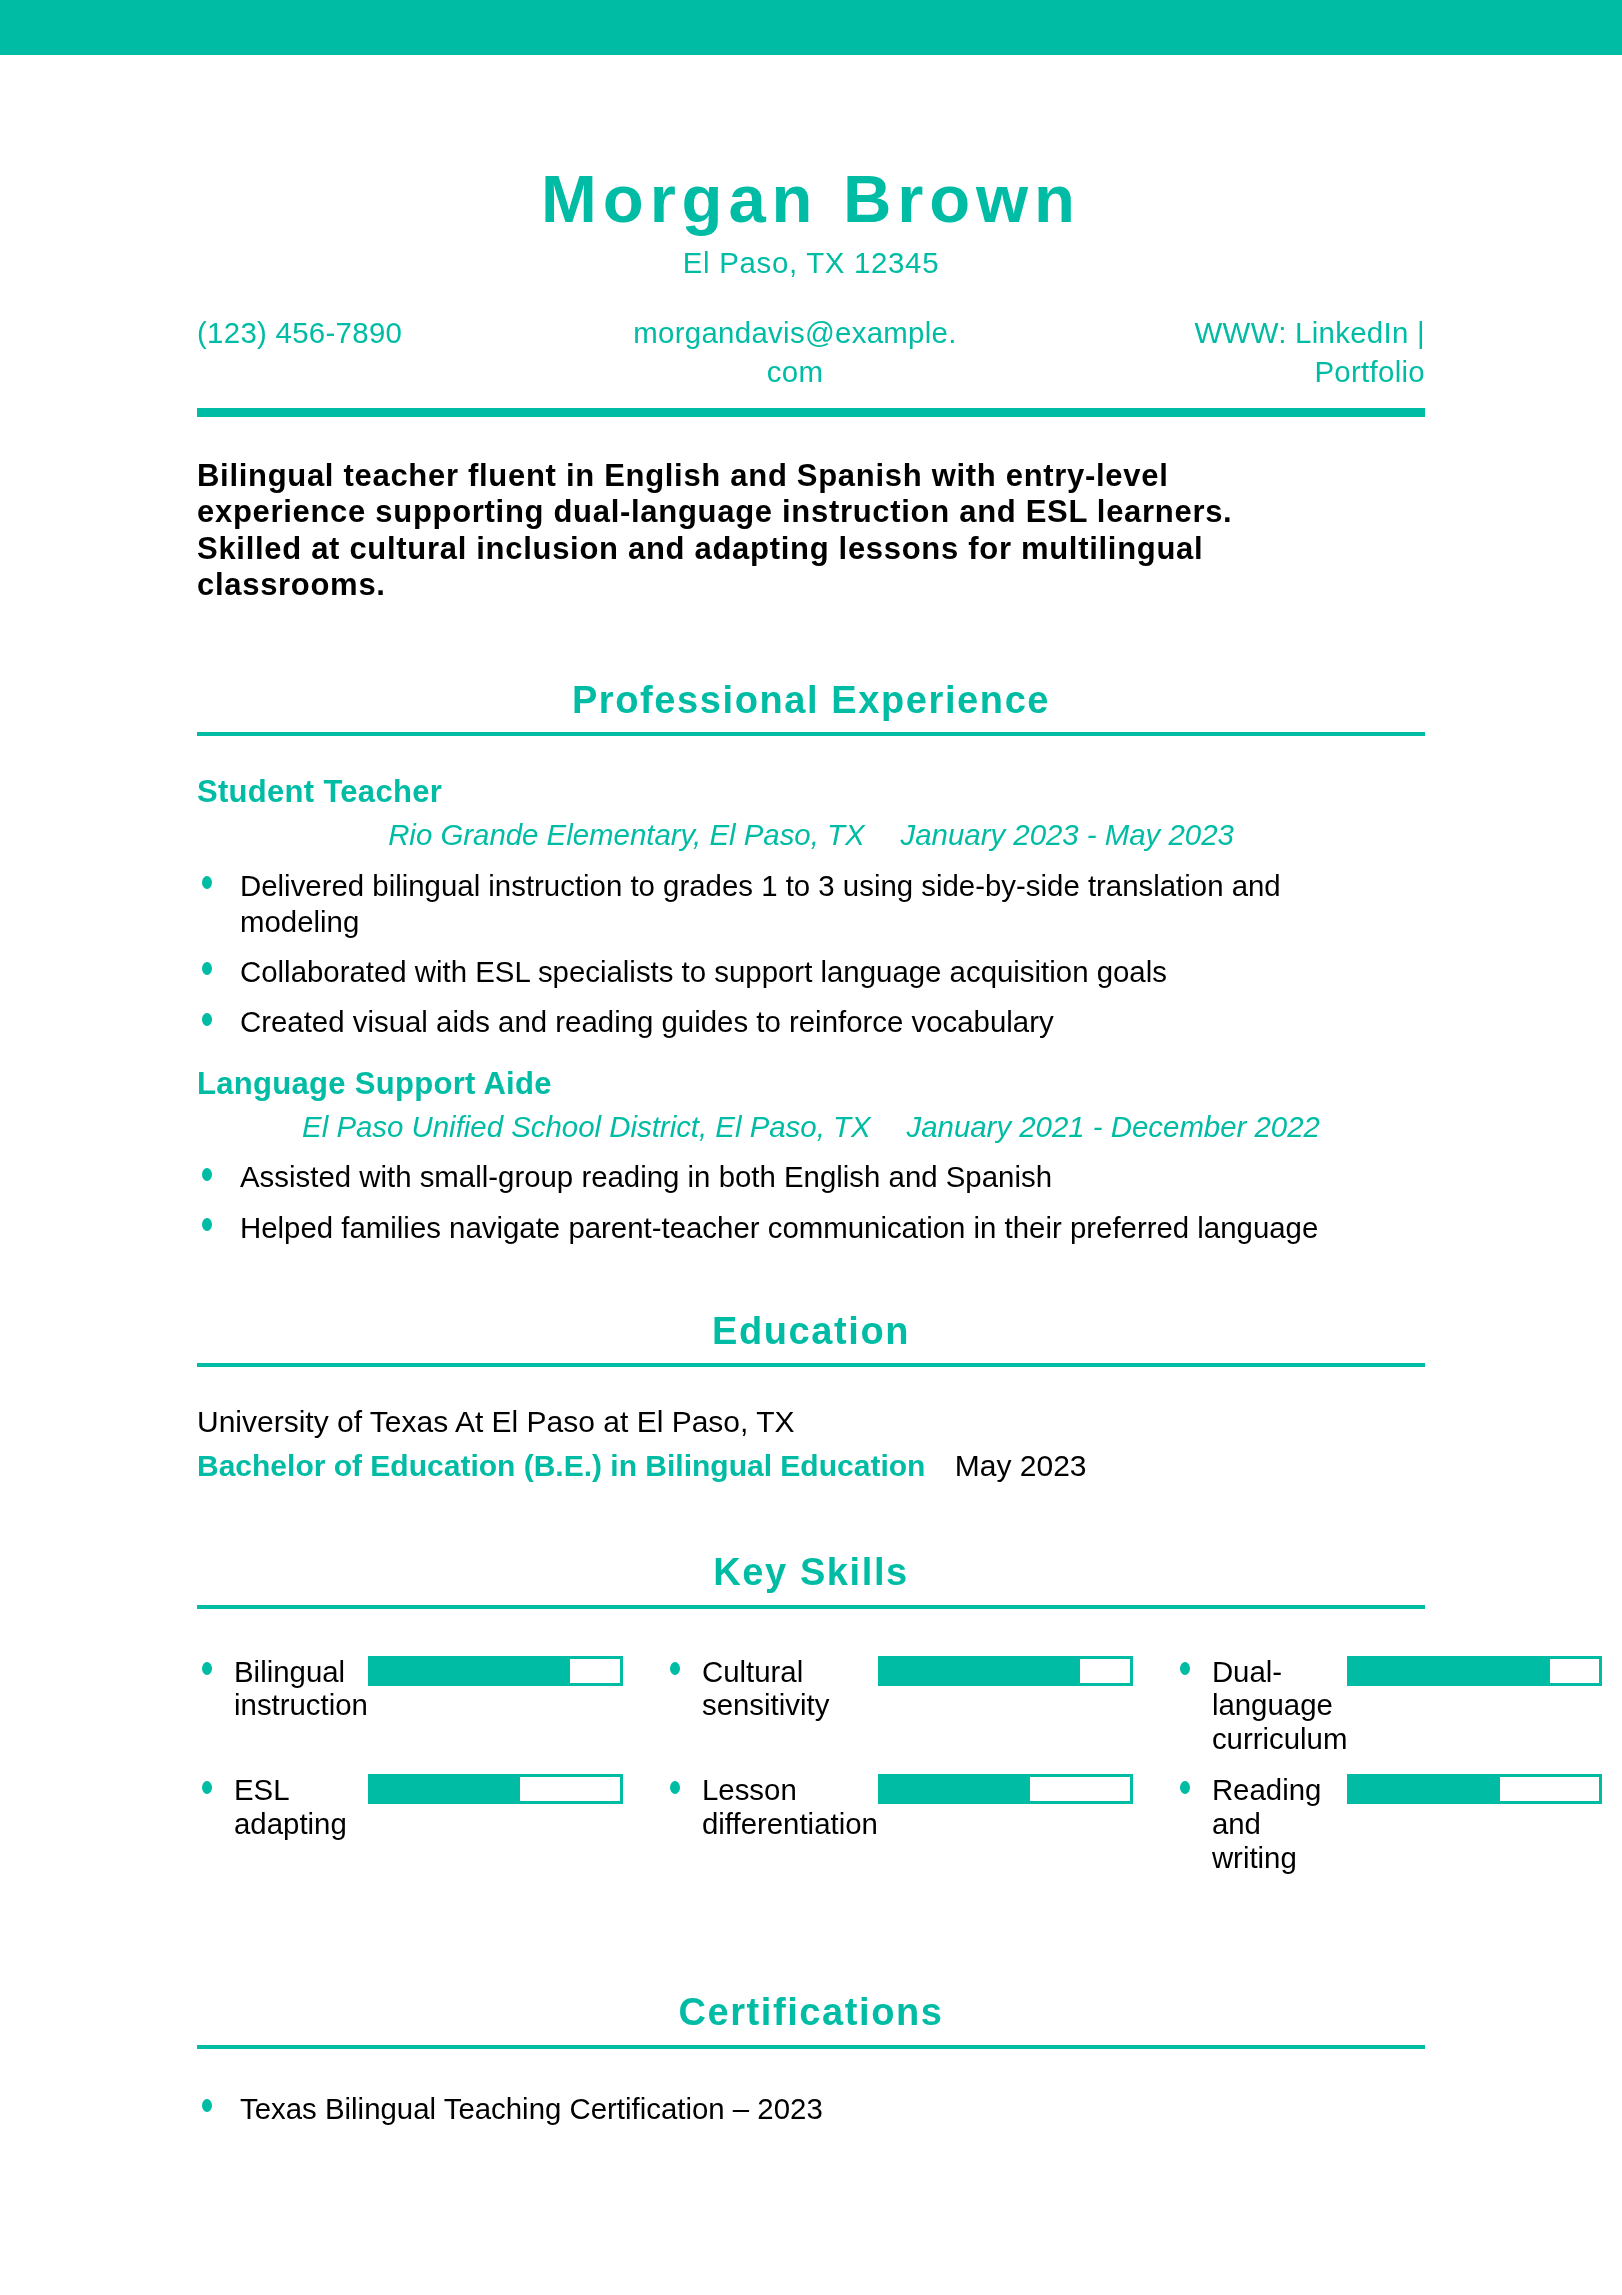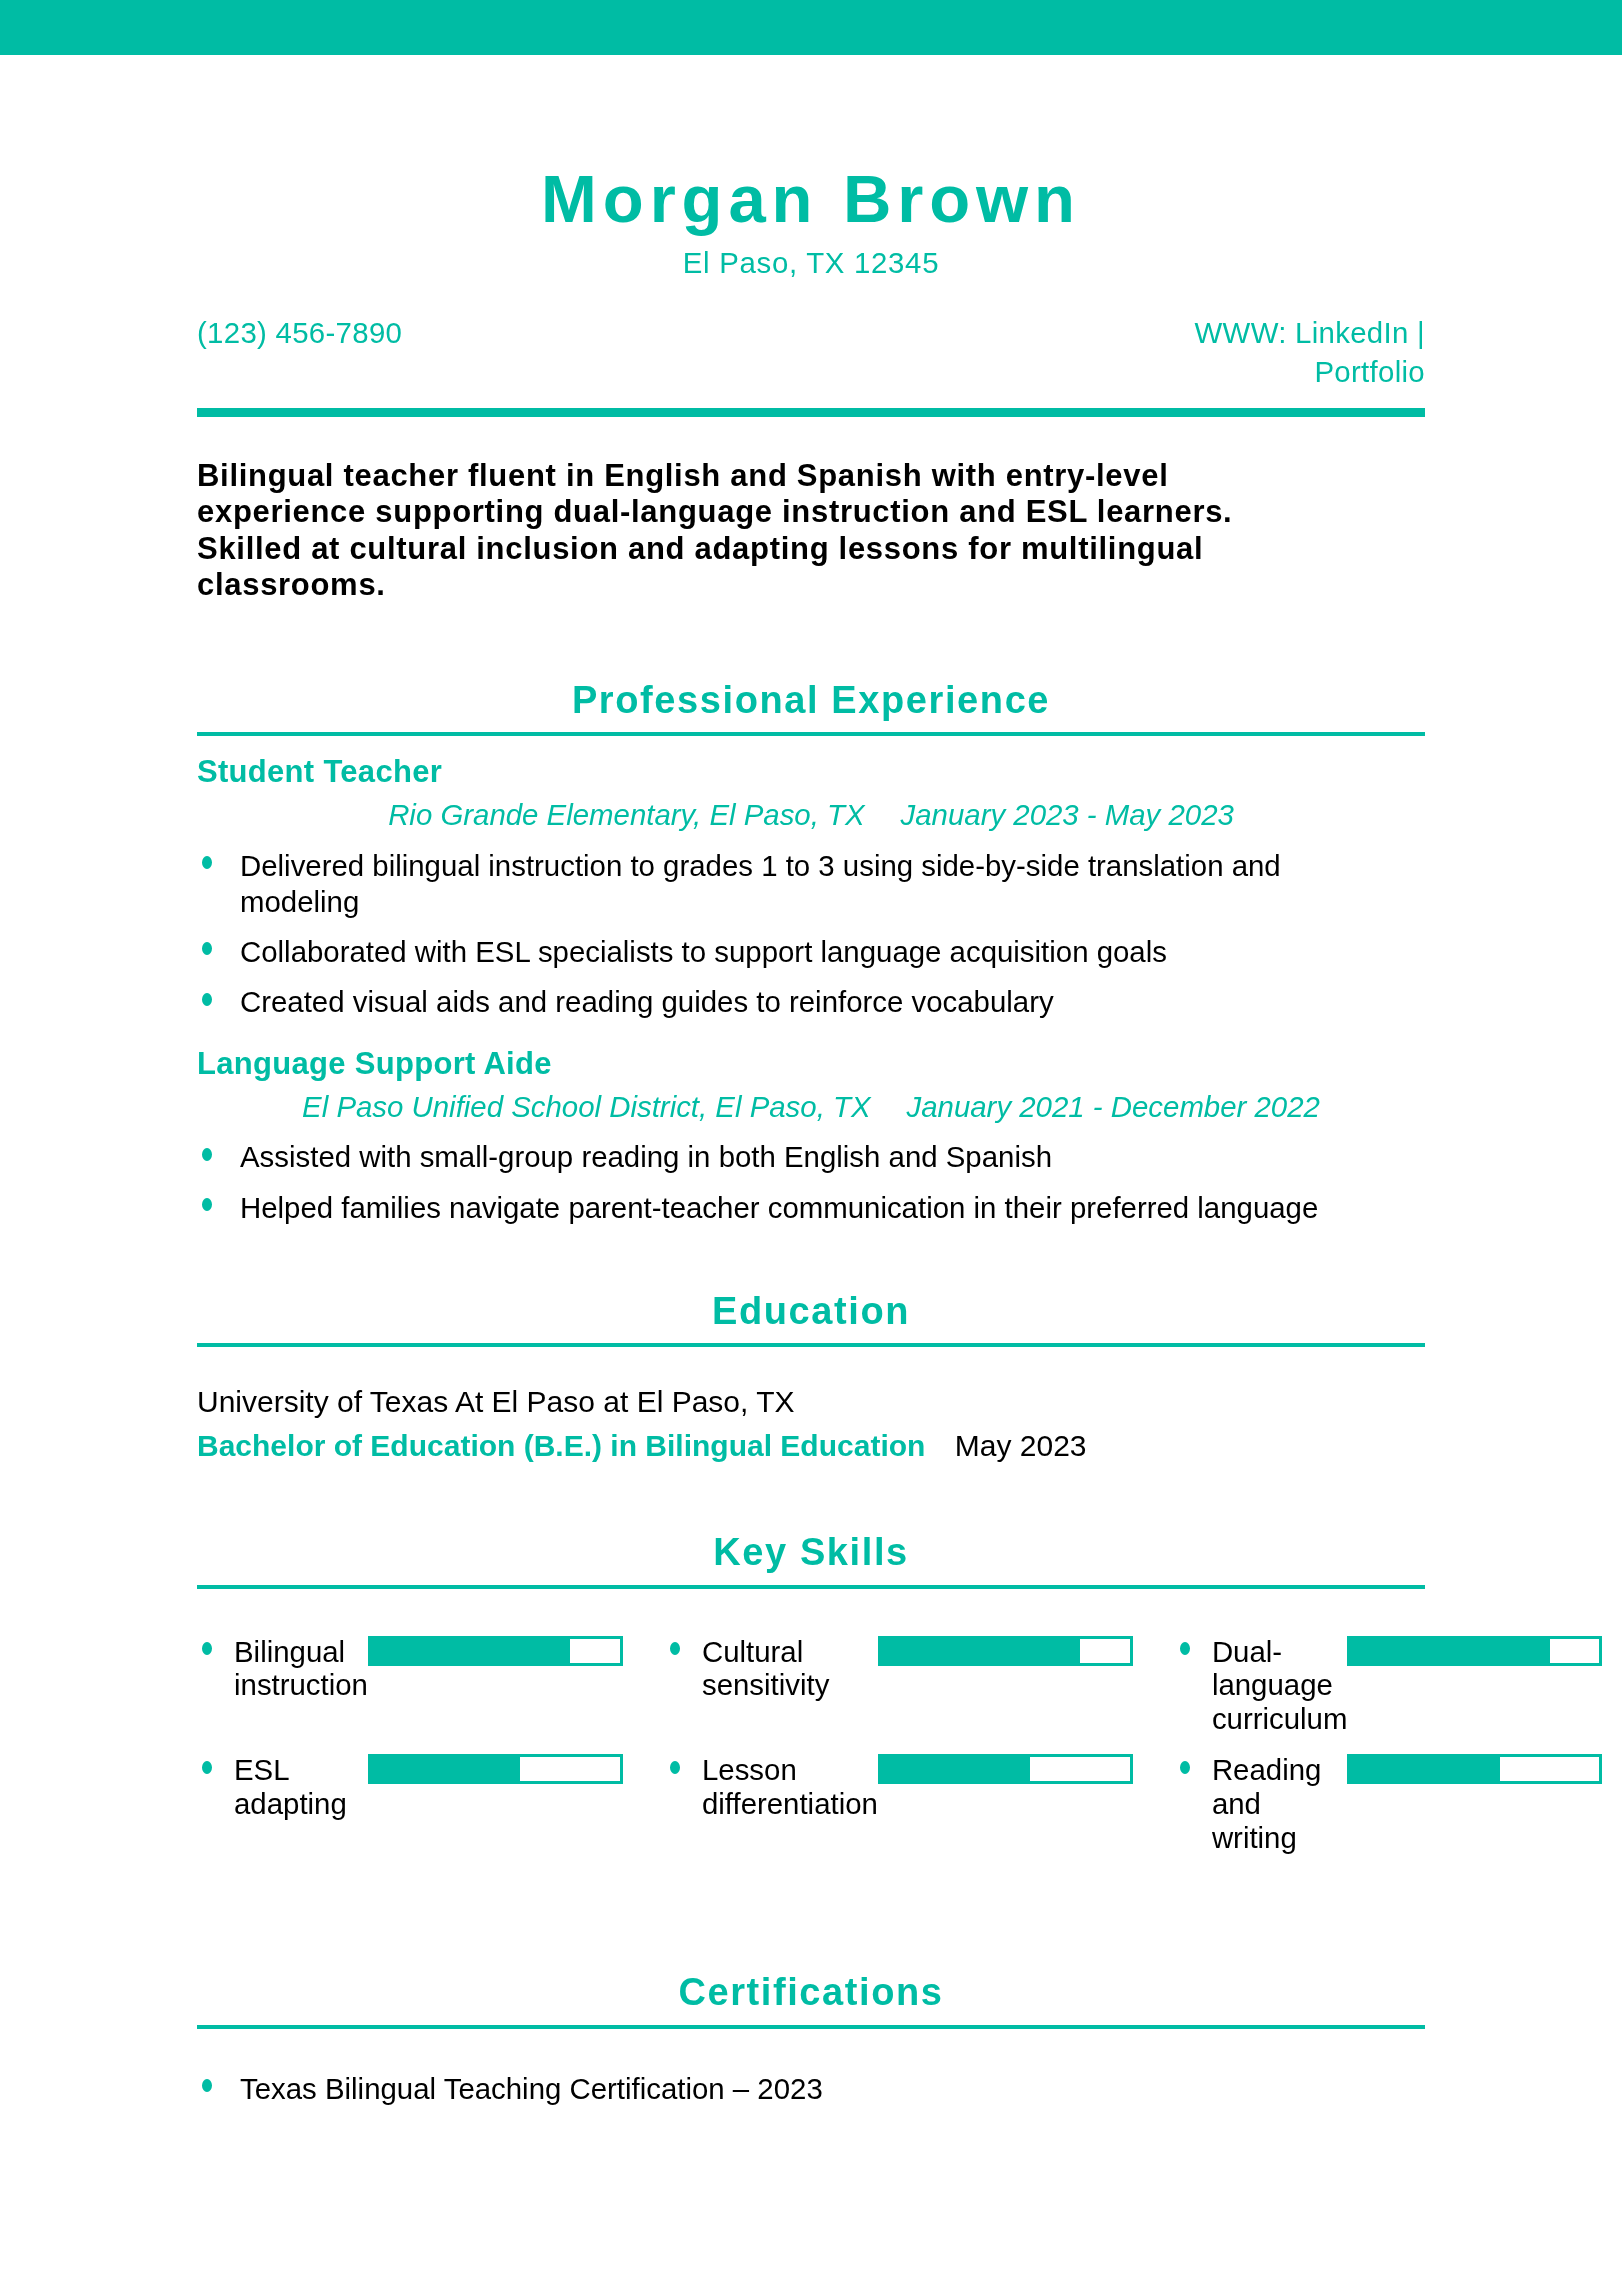--- a/index.html
+++ b/index.html
@@ -34,21 +34,21 @@
     letter-spacing:0.7px; color:var(--ink);
   }
 
   .section-title {
     margin:77px 0 0 0; text-align:center; color:var(--accent);
     font-size:38px; font-weight:bold; letter-spacing:1.6px; line-height:1.1;
   }
   .section-underline { height:3.9px; background:var(--accent); margin-top:10.5px; }
 
   .job-title {
-    margin-top:18px; color:var(--accent); font-size:31px; font-weight:bold; letter-spacing:0.3px;
+    margin-top:38px; color:var(--accent); font-size:31px; font-weight:bold; letter-spacing:0.3px;
   }
   .job-meta {
     display:flex; justify-content:center; margin-top:6.5px;
     color:var(--accent); font-size:29.4px; font-style:italic; line-height:1.2;gap:36px;
   }
   .job-meta .company { max-width:576px; }
   .job-meta .dates { white-space:nowrap; }
 
   ul.bullets { list-style:none; margin:15.7px 0 0 0; padding:0; }
   ul.bullets li {
@@ -93,20 +93,21 @@
 <div class="page">
   <div class="topbar"></div>
 
   <div class="content">
 
     <h1 class="name">Morgan Brown</h1>
     <div class="location">El Paso, TX 12345</div>
 
     <div class="contact">
       <div class="phone">(123) 456-7890</div>
+      <div class="email">morgandavis@example.com</div>
       <div class="web">WWW: LinkedIn | Portfolio</div>
     </div>
 
     <div class="header-divider"></div>
 
     <p class="summary">Bilingual teacher fluent in English and Spanish with entry-level experience supporting dual-language instruction and ESL learners. Skilled at cultural inclusion and adapting lessons for multilingual classrooms.</p>
 
     <h2 class="section-title">Professional Experience</h2>
     <div class="section-underline"></div>
 

